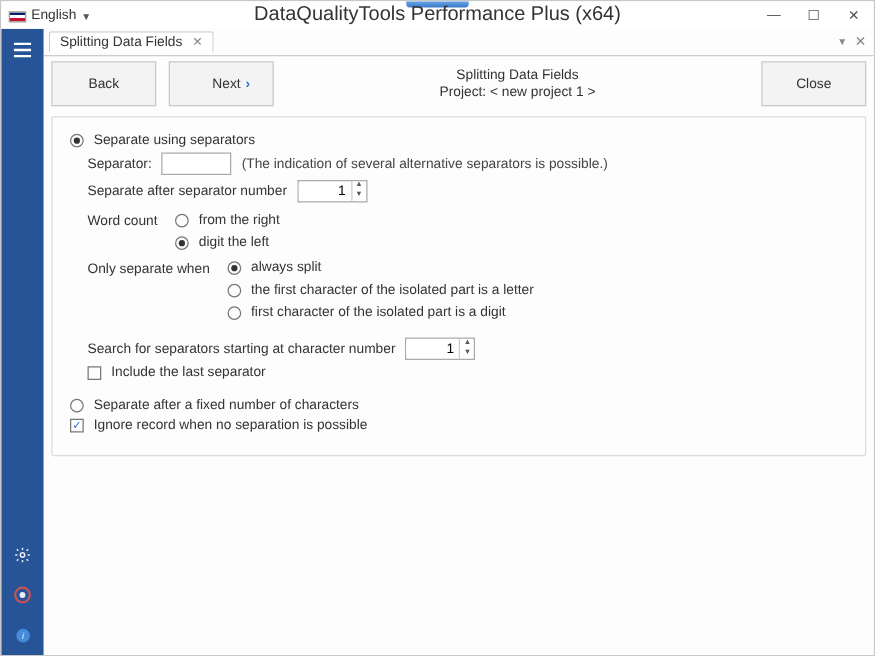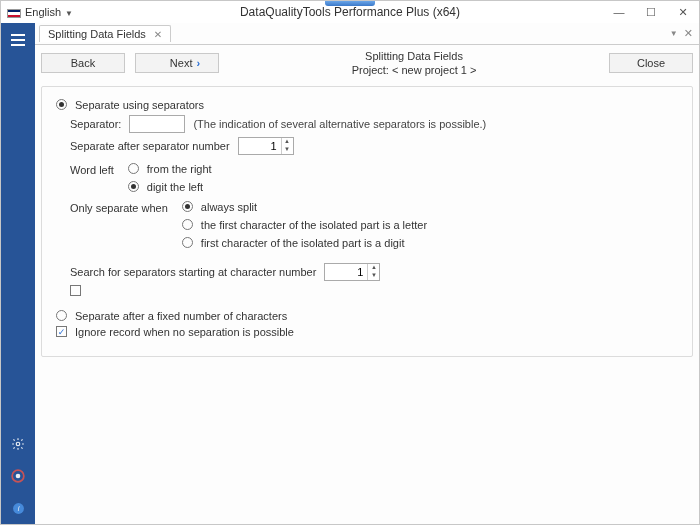--- a/index.html
+++ b/index.html
@@ -1,36 +1,36 @@
 <!DOCTYPE html>
 <html><head>
 <meta charset="utf-8">
 <style>
   * { box-sizing: border-box; margin: 0; padding: 0; font-family: "Segoe UI", Tahoma, sans-serif; }
   body { width: 700px; height: 525px; background: #fff; border: 1px solid #c7c7c7; font-size: 11px; color: #333; overflow: hidden; }
   .titlebar { height: 22px; display: flex; align-items: center; background: #fff; position: relative; }
   .lang { display: flex; align-items: flex-end; gap: 4px; padding: 0 6px; font-size: 11px; cursor: pointer; }
   .flag { width: 14px; height: 9px; background: linear-gradient(to bottom, #012169 0 33%, #fff 33% 66%, #c8102e 66%); border: 1px solid #999; display: inline-block; }
-  .title-center { position: absolute; left: 0; right: 0; text-align: center; pointer-events: none; font-size: 12px; color: #333; }
+  .title-center { position: absolute; left: 0; right: 0; text-align: center; pointer-events: none; font-size: 16px; color: #333; }
   .title-top-badge { position:absolute; left:50%; top:0; transform:translateX(-50%); width:50px; height:5px; background:linear-gradient(#6aa5e8,#3b79c9); border-bottom-left-radius:3px; border-bottom-right-radius:3px; }
   .winbtns { margin-left: auto; display: flex; }
   .winbtn { width: 32px; height: 22px; display: flex; align-items: center; justify-content: center; font-size: 11px; color: #555; cursor: pointer; }
   .chrome { display: flex; height: calc(100% - 22px); }
   .sidebar { width: 34px; background: #275497; display: flex; flex-direction: column; align-items: center; padding-top: 4px; }
   .hamburger { color: #fff; font-size: 14px; cursor: pointer; padding: 6px 0; }
   .sidebar .spacer { flex: 1; }
   .side-icon { width: 34px; height: 32px; display: flex; align-items: center; justify-content: center; opacity: 0.9; }
   .main { flex: 1; display: flex; flex-direction: column; background: #fdfdfd; }
   .tabbar { height: 22px; display: flex; align-items: center; border-bottom: 1px solid #ccc; padding-left: 4px; position:relative; }
   .tab { display: flex; align-items: center; gap: 8px; padding: 2px 8px; border: 1px solid #ccc; border-bottom: none; background: #fff; font-size: 11px; border-radius: 2px 2px 0 0; cursor: pointer; }
   .tab-close { font-size: 10px; color: #888; cursor: pointer; }
   .tabbar-right { position:absolute; right:6px; top:0; height:100%; display:flex; align-items:center; gap:6px; color:#888; font-size:11px; }
   .content { flex: 1; padding: 4px 6px; overflow: auto; }
   .toolbar { display: flex; align-items: center; gap: 10px; }
-  .btn { width: 84px; height: 20px; background: #f3f3f3; border: 1px solid #c9c9c9; display: flex; align-items: center; justify-content: center; font-size: 11px; cursor: pointer; }
+  .btn { width: 84px; height: 36px; background: #f3f3f3; border: 1px solid #c9c9c9; display: flex; align-items: center; justify-content: center; font-size: 11px; cursor: pointer; }
   .btn.next { display:flex; gap:4px;padding-left:16px; }
   .arrow-right { color:#2a6fd6; font-weight:bold; }
   .tb-center { flex:1; text-align:center; line-height:1.3; font-size:11px; }
   .panel { border:1px solid #dcdcdc; border-radius:2px; margin-top:8px; padding:12px 14px 18px 14px; }
   .radio-row, .check-row, .form-row { display:flex; align-items:center; gap:8px; font-size:11px; margin-top:4px; }
   .radio { width:11px; height:11px; border:1px solid #777; border-radius:50%; display:inline-flex; align-items:center; justify-content:center; cursor:pointer; flex-shrink:0; }
   .radio.checked::after { content:""; width:5px; height:5px; background:#333; border-radius:50%; }
   .check { width:11px; height:11px; border:1px solid #777; display:inline-flex; align-items:center; justify-content:center; font-size:9px; color:#2a6fd6; cursor:pointer; flex-shrink:0; }
   .indent { padding-left:14px; }
   .field-label { min-width:auto; }
@@ -140,21 +140,21 @@
             <span class="spin">
               <input value="1" style="">
               <span class="arrows">
                   <span class="arr">▲</span>
                   <span class="arr">▼</span>
                 </span>
             </span>
           </div>
 
           <div class="two-col">
-            <span class="lbl">Word left</span>
+            <span class="lbl">Word count</span>
             <div class="group-col">
               <div class="radio-row" style="margin-top:0;">
                 <span class="radio"></span>
                 <span>from the right</span>
               </div>
               <div class="radio-row" style="margin-top:0;">
                 <span class="radio checked"></span>
                 <span>digit the left</span>
               </div>
             </div>
@@ -185,20 +185,21 @@
               <span class="arrows">
                   <span class="arr">▲</span>
                   <span class="arr">▼</span>
                 </span>
             </span>
           </div>
 
 
           <div class="check-row">
             <span class="check"></span>
+            <span>Include the last separator</span>
           </div>
         </div>
 
         <div class="radio-row gap-big">
           <span class="radio"></span>
           <span>Separate after a fixed number of characters</span>
         </div>
 
         <div class="check-row">
           <span class="check">✓</span>

